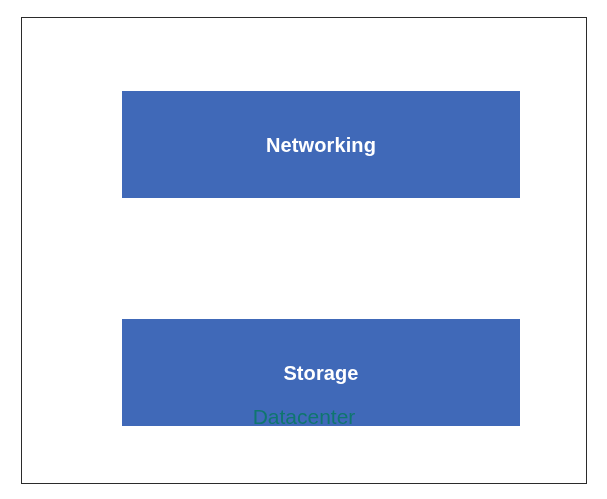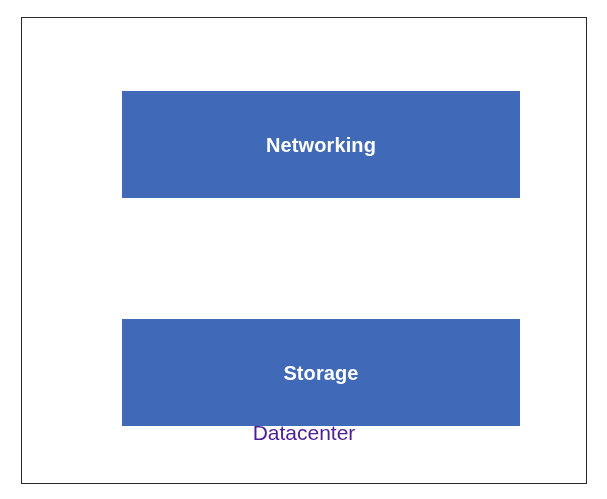--- a/index.html
+++ b/index.html
@@ -52,24 +52,24 @@
     font-size: 20px;
     font-weight: bold;
     letter-spacing: 0.1px;
     line-height: 1;
     user-select: none;
   }
 
   #datacenter-caption {
     position: absolute;
     left: 21px;
-    top: 422px;
+    top: 406px;
     width: 566px;
     text-align: center;
-    color: #4c1d95;
+    color: #0f766e;
     font-family: "Liberation Sans", sans-serif;
     font-size: 21px;
     font-weight: normal;
     line-height: 1;
     user-select: none;
   }
 </style>
 </head>
 <body>
 

